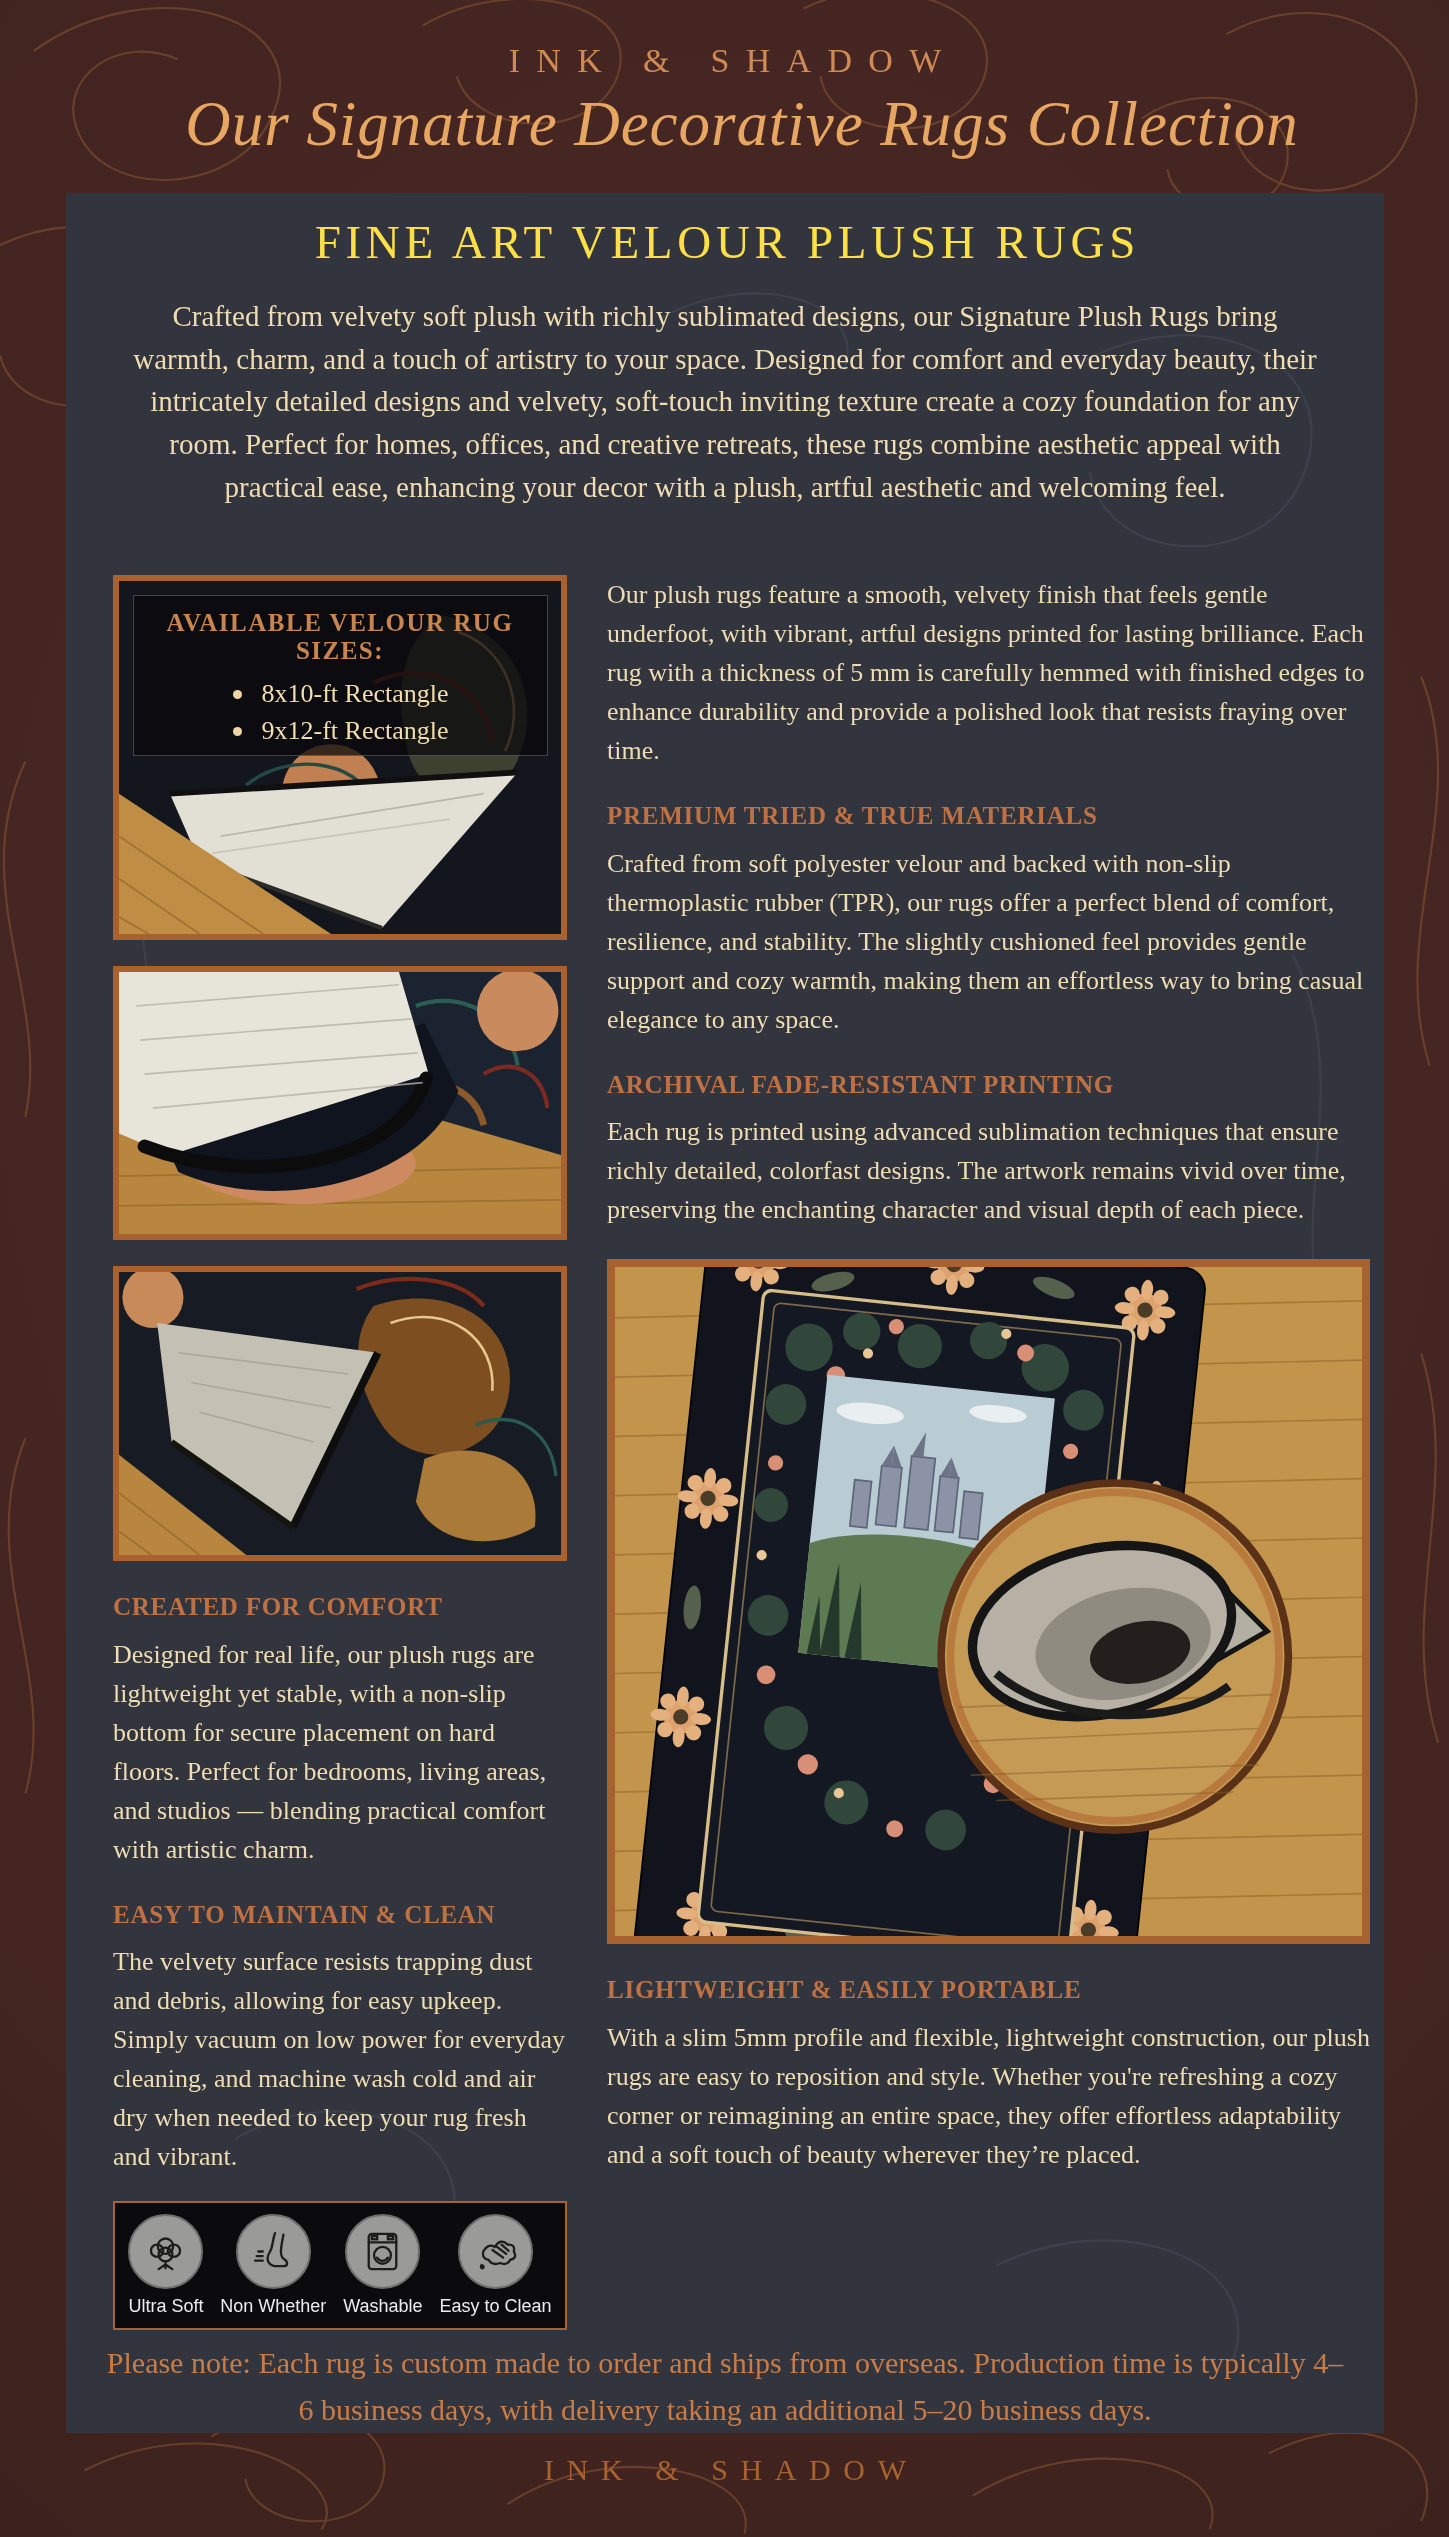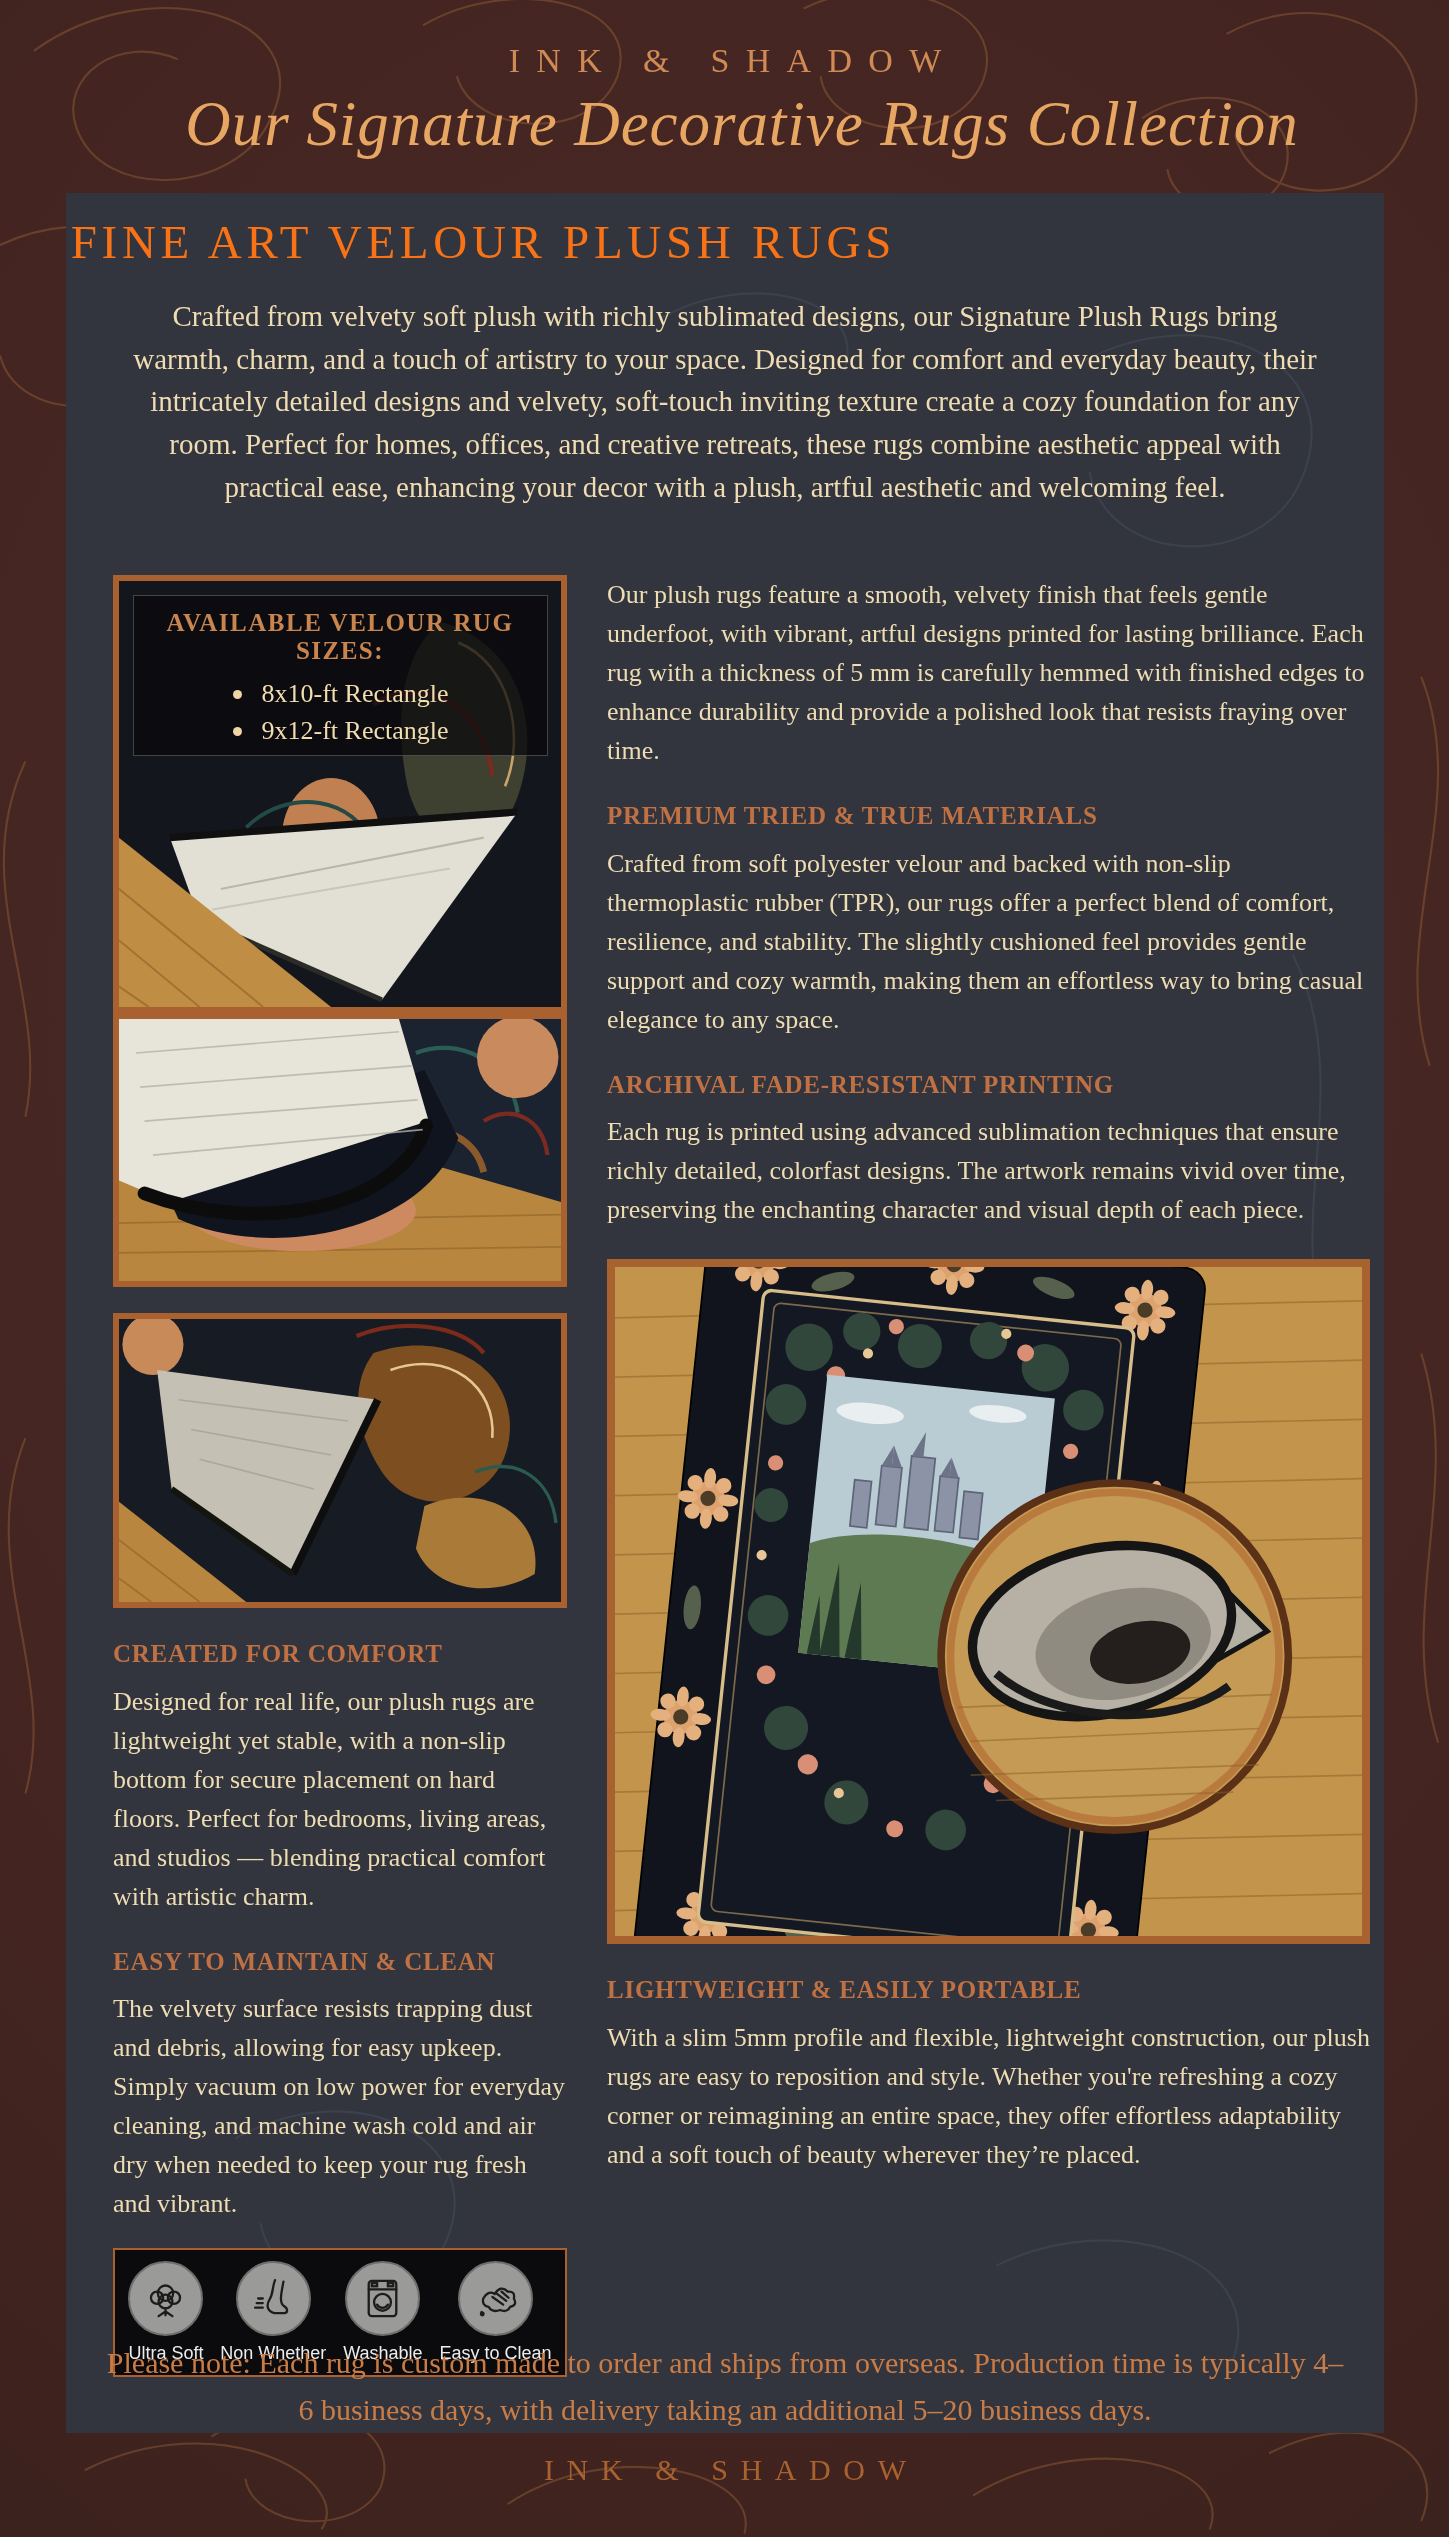--- a/index.html
+++ b/index.html
@@ -16,34 +16,34 @@
   .tagline{
     position:absolute;top:88px;left:17px;width:100%;text-align:center;
     font-size:63px;font-style:italic;color:#e7a763;font-weight:500;letter-spacing:0.015em;
   }
   .panel{
     position:absolute;left:66px;top:193px;width:1318px;height:2240px;
     background:#32353e;overflow:hidden;
   }
   .panel-flourish{position:absolute;inset:0;pointer-events:none;}
   .main-title{
-    position:absolute;top:22px;left:0;width:100%;text-align:left;
-    font-size:47px;letter-spacing:0.10em;color:#f97316;font-weight:500;text-indent:0.1em;
+    position:absolute;top:22px;left:0;width:100%;text-align:center;
+    font-size:47px;letter-spacing:0.10em;color:#fde047;font-weight:500;text-indent:0.1em;
   }
   .intro{
     position:absolute;top:102px;left:67px;width:1184px;text-align:center;
     font-size:29px;line-height:1.47;color:#f0dcb2;
   }
   .col-left{position:absolute;left:47px;top:382px;width:454px;}
   .col-right{position:absolute;left:541px;top:382px;width:763px;}
   .photo{
     position:relative;border:6.8px solid #a9622f;box-sizing:border-box;
     background:#14161e;overflow:hidden;
   }
-  .photo.p1{height:438px;}
+  .photo.p1{height:365px;margin-bottom:26px;}
   .photo.p2{height:274px;margin-bottom:26px;}
   .photo.p3{height:295px;}
   .photo-big{
     position:relative;height:685px;border:8.5px solid #a8622f;box-sizing:border-box;
     background:#b8863e;margin-top:30px;overflow:hidden;
   }
   .photo svg,.photo-big svg{display:block;width:100%;height:100%;}
   .sizes-box{
     position:absolute;left:13.5px;top:13.5px;right:13.5px;height:161px;
     background:rgba(9,9,12,0.74);border:0.8px solid rgba(230,230,230,0.25);

